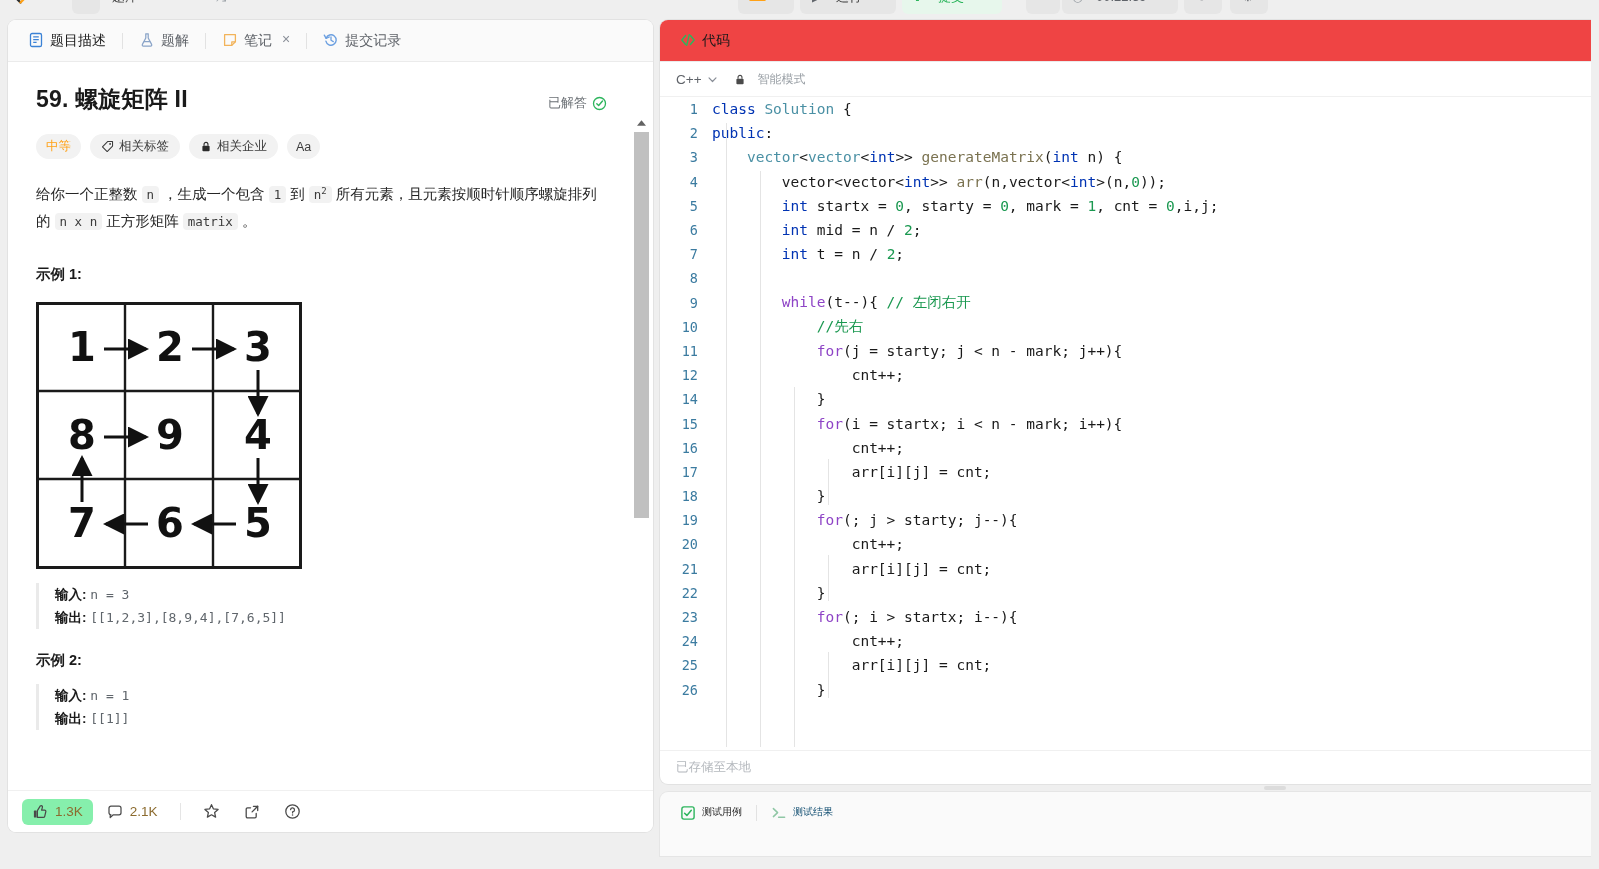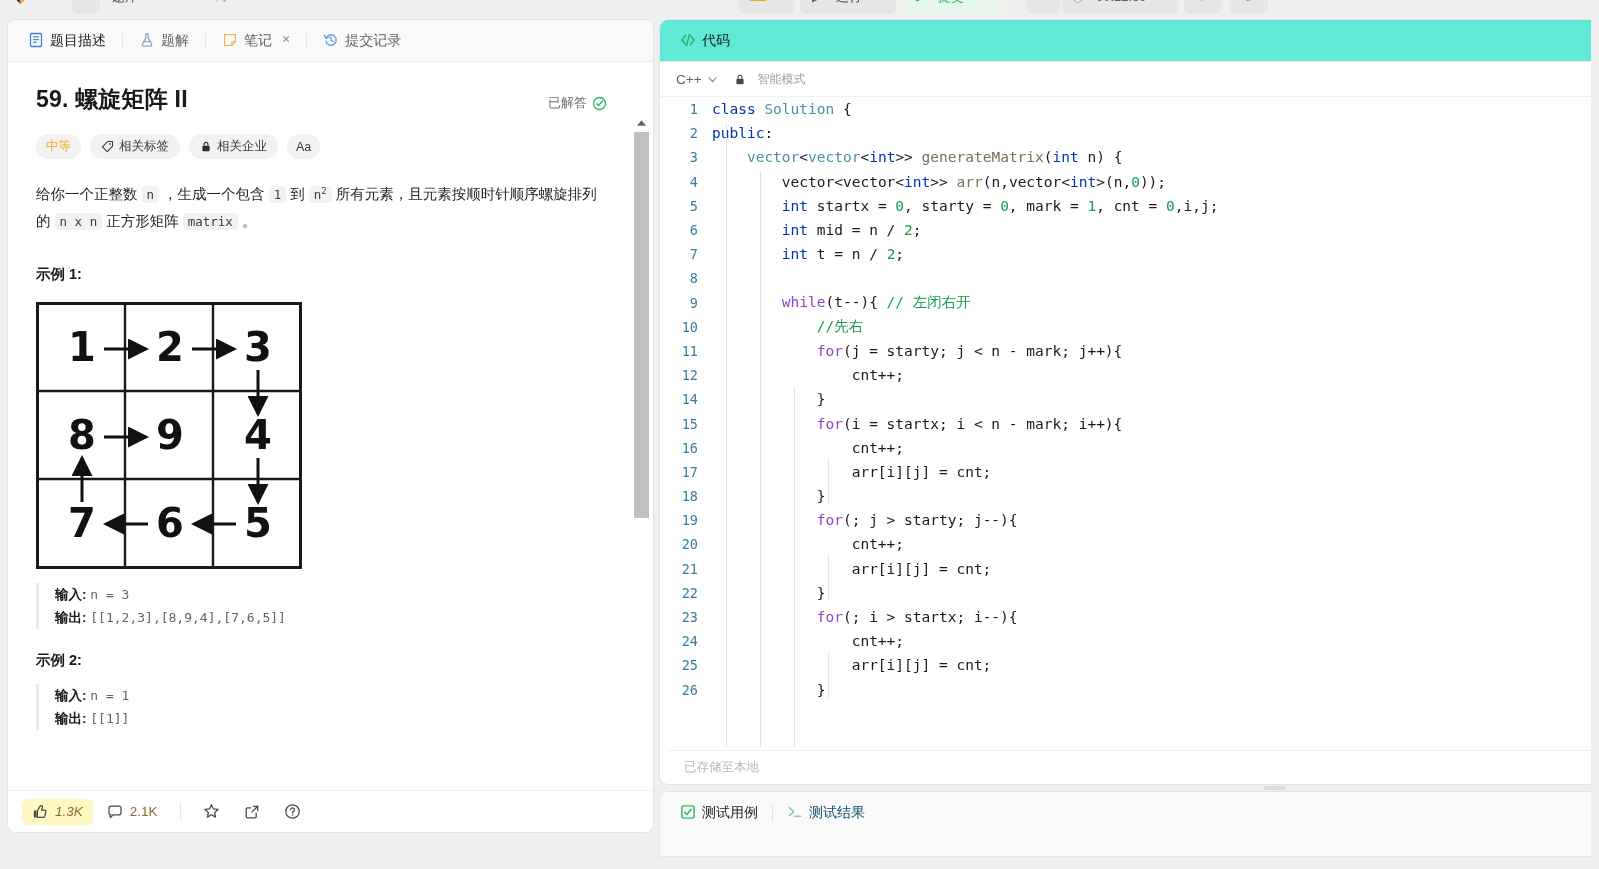--- a/index.html
+++ b/index.html
@@ -122,33 +122,33 @@
   #left-footer {
     position: absolute; left: 0; bottom: 0; width: 645px; height: 42px;
     background: #ffffff; border-top: 1px solid #f0f0f0;
     display: flex; align-items: center; padding-left: 14px; gap: 4px;
   }
   .foot-btn {
     display: flex; align-items: center; gap: 7px;
     padding: 5px 10px; border-radius: 6px; cursor: pointer;
     font-size: 13.5px; color: #5f6369;
   }
-  .foot-btn.pill { background: #fef9c3; font-style: italic; }
+  .foot-btn.pill { background: #86efac; }
   .foot-count { color: #8c6b2f; }
   .foot-sep { width: 1px; height: 17px; background: #e5e5e5; margin: 0 8px; }
 
   
   #right-panel {
     position: absolute; left: 660px; top: 20px; width: 931px; height: 764px;
     background: #ffffff; border-radius: 8px 0 0 8px;
     box-shadow: 0 0 0 1px rgba(0,0,0,.05);
     overflow: hidden;
   }
   #code-tabbar {
-    height: 42px; background: #5eead4; border-bottom: 1px solid #ebebeb;
+    height: 42px; background: #ef4444; border-bottom: 1px solid #ebebeb;
     display: flex; align-items: center; padding-left: 12px;
   }
   #code-tabbar .lbl { color: #1a1a1a; font-weight: 500; font-size: 14px; }
   #lang-bar {
     height: 35px; display: flex; align-items: center; gap: 16px;
     padding-left: 16px; border-bottom: 1px solid #f0f0f0;
   }
   .lang-sel {
     display: flex; align-items: center; gap: 5px;
     font-size: 13.5px; color: #5f6369; cursor: pointer;
@@ -175,39 +175,39 @@
   }
   .k-blue   { color: #0033b3; }
   .k-purple { color: #8e44c6; }
   .k-green  { color: #1a9850; }
   .k-fn     { color: #7a7250; }
   .k-num    { color: #1a9850; }
   .k-plain  { color: #1a1a1a; }
   .k-cls    { color: #4a90a4; }
 
   #save-state {
-    position: absolute; left: 8px; bottom: 0; width: 931px; height: 34px;
+    position: absolute; left: 0; bottom: 0; width: 931px; height: 34px;
     border-top: 1px solid #f0f0f0; display: flex; align-items: center;
     padding-left: 16px; font-size: 12.5px; color: #b4b8bd;
   }
 
   #hdrag {
     position: absolute; left: 1264px; top: 786px;
     width: 22px; height: 4px; background: #dcdcdc; border-radius: 2px;
   }
 
   #bottom-panel {
     position: absolute; left: 660px; top: 792px; width: 931px; height: 64px;
     background: #fafafa; border-radius: 8px 0 0 0;
     box-shadow: 0 0 0 1px rgba(0,0,0,.04);
   }
   #bottom-tabs {
     display: flex; align-items: center; height: 42px; padding-left: 12px;
   }
-  #bottom-tabs .lbl { font-size: 14px; color: #1a1a1a; }
+  #bottom-tabs .lbl { font-size: 10px; color: #1a1a1a; }
   #bottom-tabs .lbl.muted { color: #0c4a6e; }
 
   #right-gutter {
     position: absolute; left: 1591px; top: 0; width: 8px; height: 869px;
     background: #efefef;
   }
 
   .svgbox { display: block; }
 </style>
 </head>

